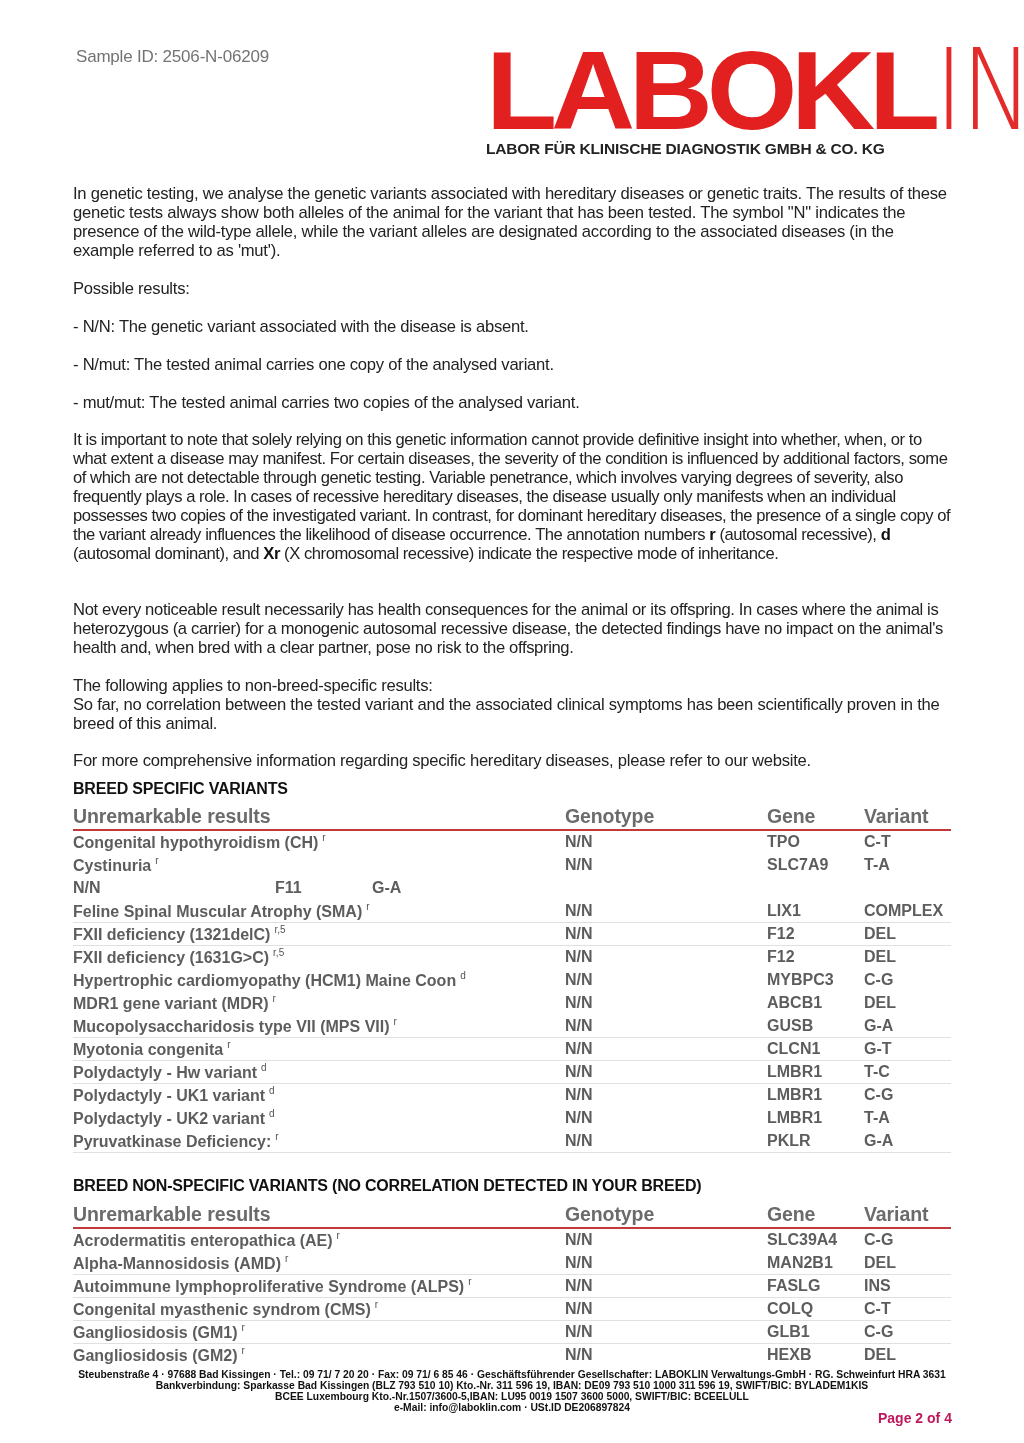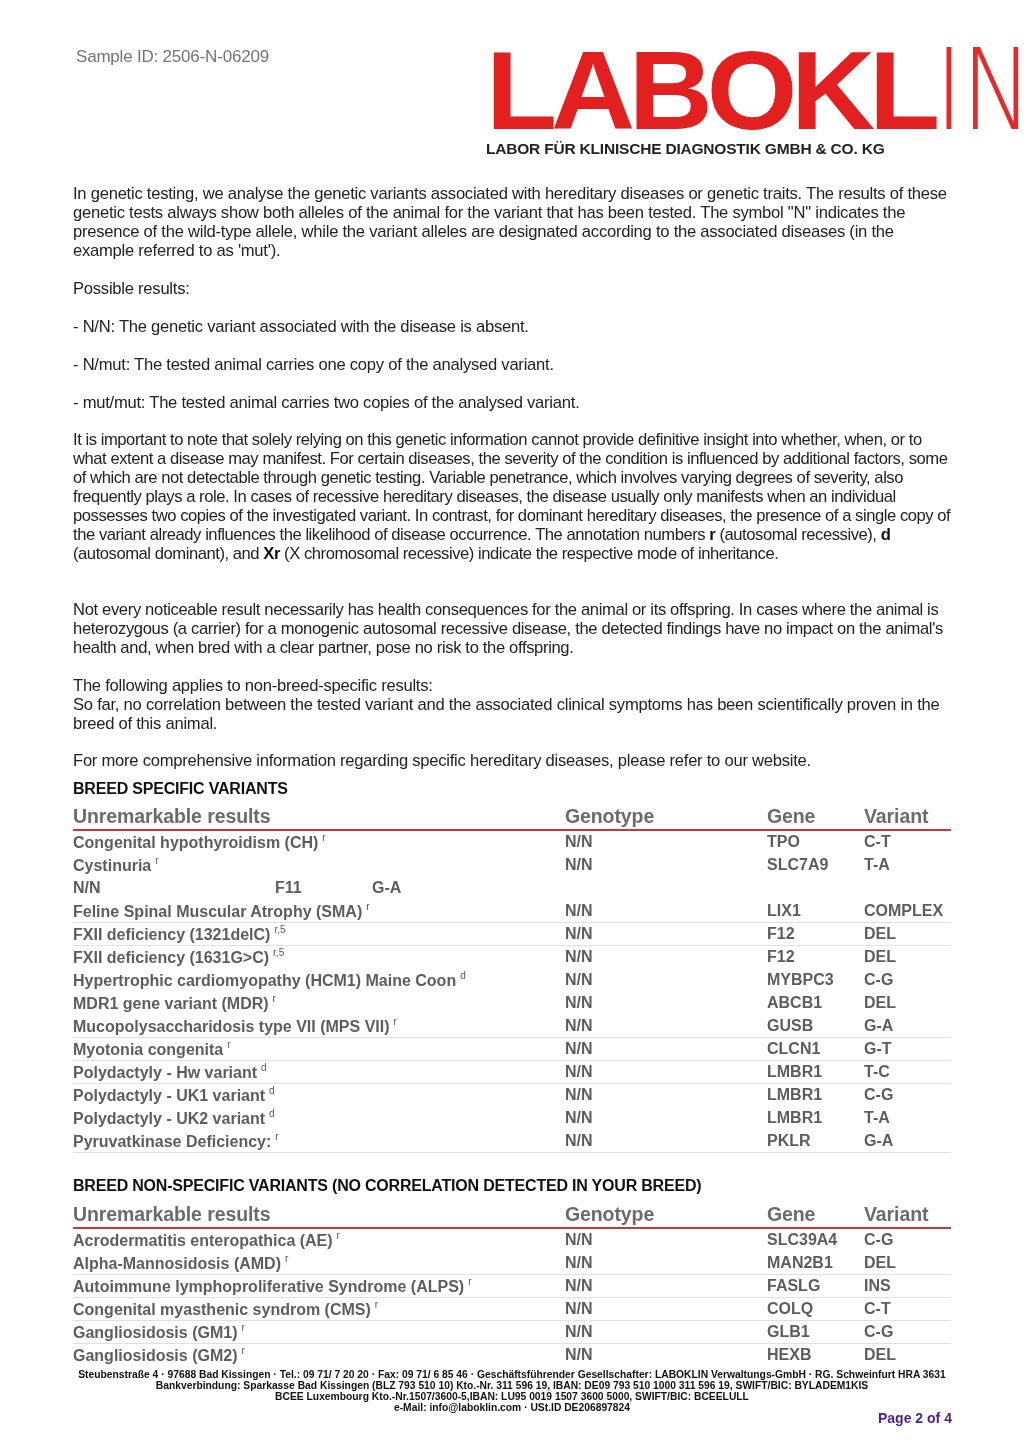--- a/index.html
+++ b/index.html
@@ -24,21 +24,21 @@
     .results-header span { font-weight: 700; font-size: 19.5px; color: #6b6b6b; letter-spacing: -0.1px; }
     .row { display: flex; height: 23px; align-items: center; font-weight: 700; font-size: 16px; color: #5d5d5d; border-bottom: 1px solid transparent; }
     .row.sep { border-bottom: 1px solid #e0e0e0; }
     .c-name { width: 492px; white-space: nowrap; }
     .c-geno { width: 202px; }
     .c-gene { width: 97px; }
     .c-var  { width: 87px; }
     sup { font-size: 10px; vertical-align: 7px; margin-left: 4px; font-weight: 400; color: #555; }
 
     .footer { position: absolute; left: 0; width: 1024px; top: 1369px; text-align: center; font-weight: 700; font-size: 10.3px; line-height: 11px; color: #111; }
-    .page-num { position: absolute; left: 878px; top: 1410px; font-weight: 700; font-size: 14px; color: #4c1d95; }
+    .page-num { position: absolute; left: 878px; top: 1410px; font-weight: 700; font-size: 14px; color: #be185d; }
   </style>
 </head>
 <body>
 
 <div class="sample-id">Sample ID: 2506-N-06209</div>
 
 <div class="logo">
   <div class="logo-word">
     <span class="logo-bold">LABOKL</span>
       <span class="logo-thin">IN</span>

